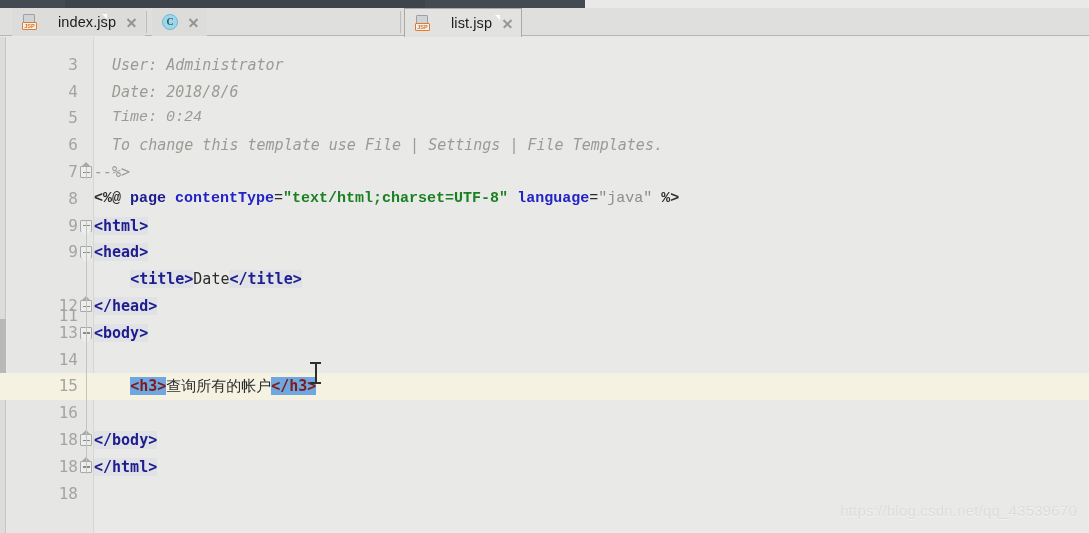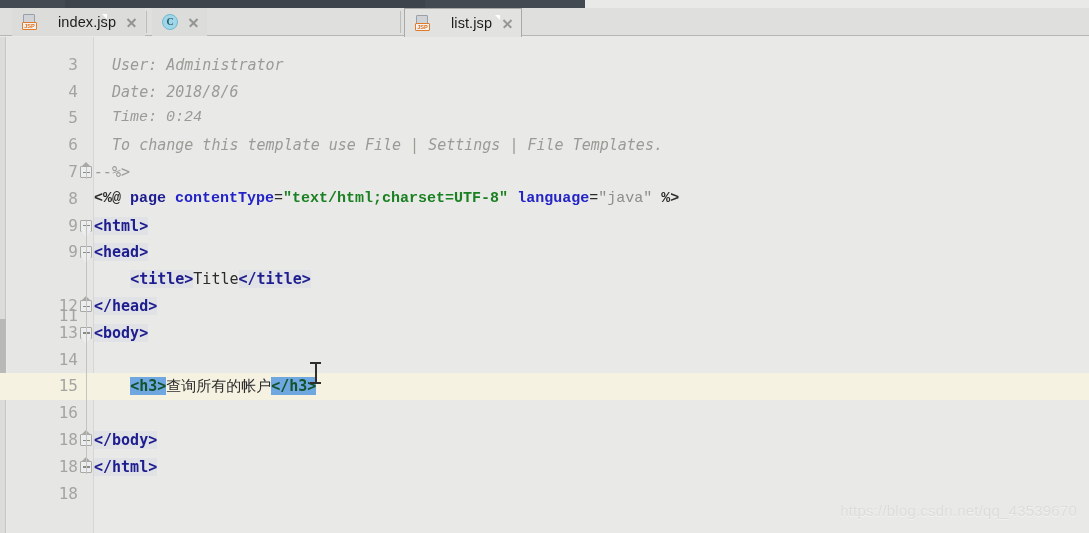--- a/index.html
+++ b/index.html
@@ -167,21 +167,21 @@
   
   .cmt   { color: #9a9a96; font-style: italic; }
   .tag   { color: #1d1d8f; font-weight: bold; background: #e1e2e6; }
   .attr  { color: #2323c8; font-weight: bold; }
   .str   { color: #1a8021; font-weight: bold; }
   .strg  { color: #8d8d8a; }
   .punct { color: #2b2b2b; }
   .dirt  { color: #2b2b2b; font-weight: bold; }
   .kw    { color: #1d1d8f; font-weight: bold; }
   .txt   { color: #2b2b2b; }
-  .selT  { color: #14532d; font-weight: bold; background: #6fa8e0; }
+  .selT  { color: #7f1d1d; font-weight: bold; background: #6fa8e0; }
 
   
   .foldline {
     position: absolute; left: 86px;
     width: 1px; background: #c3c4c1;
   }
   .fold {
     position: absolute; left: 80px;
     width: 13px; height: 13px;
   }
@@ -330,21 +330,21 @@
         <div class="row" style="top: 202.4px;"></div>
         <div class="lineno" style="top: 202.4px;">9</div>
         <div class="codeline" style="top: 202.4px;"><span class="tag">&lt;head&gt;</span></div>
         <div class="fold" style="top: 209.4px;">
           <span class="box"></span>
           <span class="minus"></span>
           <span class="tri"></span>
         </div>
         <div class="row" style="top: 229.2px;"></div>
         <div class="lineno" style="top: 229.2px; margin-top: 37px;">11</div>
-        <div class="codeline" style="top: 229.2px;"><span class="txt">    </span><span class="tag">&lt;title&gt;</span><span class="txt">Title</span><span class="tag">&lt;/title&gt;</span></div>
+        <div class="codeline" style="top: 229.2px;"><span class="txt">    </span><span class="tag">&lt;title&gt;</span><span class="txt">Date</span><span class="tag">&lt;/title&gt;</span></div>
         <div class="row" style="top: 256px;"></div>
         <div class="lineno" style="top: 256px;">12</div>
         <div class="codeline" style="top: 256px;"><span class="tag">&lt;/head&gt;</span></div>
         <div class="fold" style="top: 263px;">
           <span class="box"></span>
           <span class="minus"></span>
           <span class="capTop"></span>
         </div>
         <div class="row" style="top: 282.8px;"></div>
         <div class="lineno" style="top: 282.8px;">13</div>

